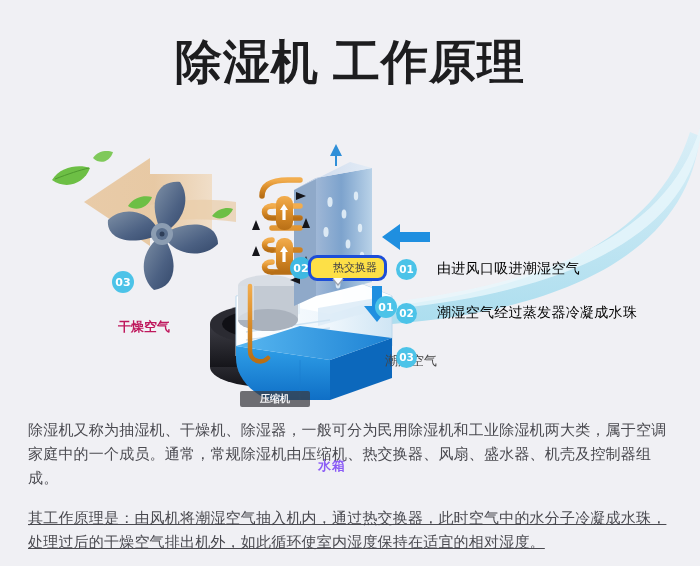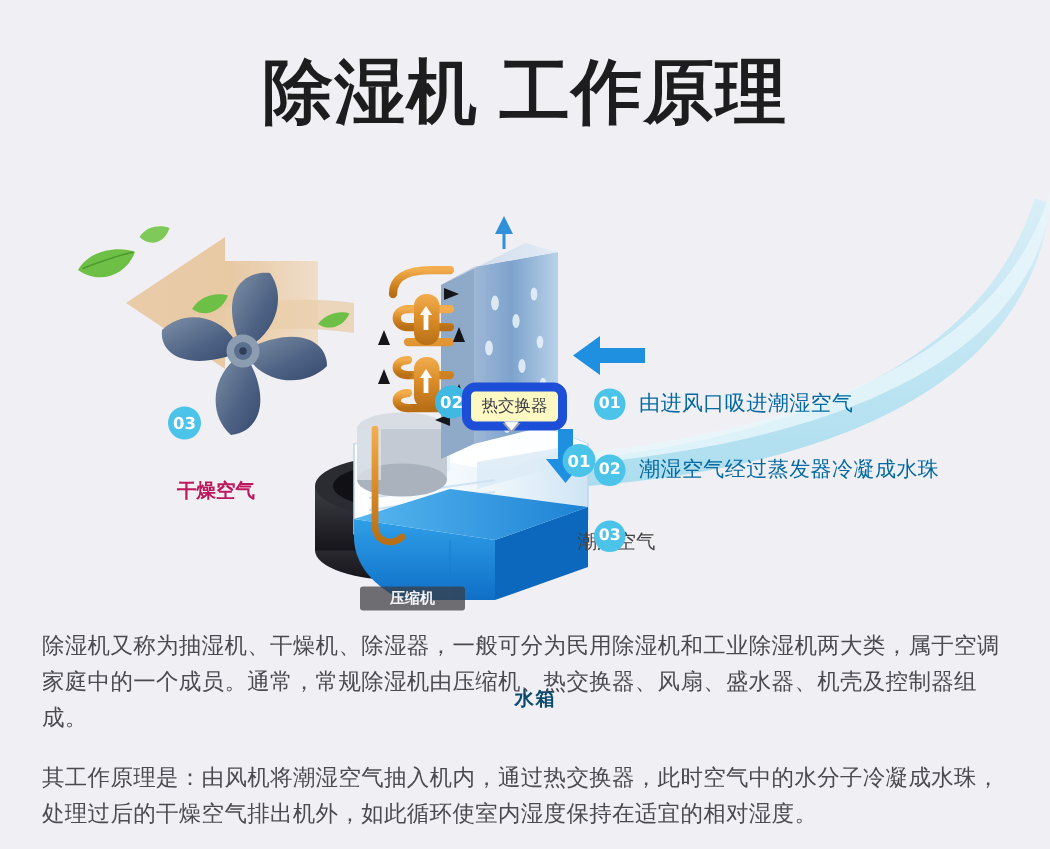--- a/index.html
+++ b/index.html
@@ -34,45 +34,45 @@
     left:118px;top:208px;
     font-size:13px;color:#be185d;font-weight:bold;
     text-shadow:0 0 2px rgba(255,255,255,.6);
   }
   .lbl-humid{
     left:385px;top:211px;
     font-size:13px;color:#444;margin-top:31px;
   }
   .hx-bubble{
     position:absolute;left:308px;top:145px;
-    padding:2px 7px 3px 7px;
-    border:6px solid #1d4ed8;border-radius:9px;
-    background:#fef9c3;
+    padding:2px 7px 3px 22px;
+    border:3px solid #1d4ed8;border-radius:9px;
+    background:#fde047;
     font-size:11px;color:#3c3c46;white-space:nowrap;
   }
   .hx-bubble:after{
     content:"";position:absolute;left:22px;bottom:-6px;
     width:0;height:0;border-left:5px solid transparent;
     border-right:5px solid transparent;border-top:6px solid #fbfbfd;
   }
   .hx-bubble:before{
     content:"";position:absolute;left:21px;bottom:-8px;
     width:0;height:0;border-left:6px solid transparent;
     border-right:6px solid transparent;border-top:7px solid #9aa1ad;
   }
 
   .lbl-comp{
     left:240px;top:281px;
     font-size:10px;color:#f2f2f4;font-weight:bold;
     background:rgba(58,58,64,.72);
     padding:1px 20px;border-radius:2px;
   }
   .lbl-tank{
-    left:343px;top:347px;
-    font-size:13px;color:#0c4a6e;font-weight:bold;
+    left:318px;top:347px;
+    font-size:13px;color:#8b5cf6;font-weight:bold;
     letter-spacing:1px;
   }
 
   
   .badge{
     position:absolute;
     width:22px;height:22px;border-radius:50%;
     background:#4cc3e8;
     color:#ffffff;font-size:11px;font-weight:bold;
     display:flex;align-items:center;justify-content:center;
@@ -88,32 +88,33 @@
   .step{display:flex;align-items:center;height:22px;margin-bottom:22px;}
   .step .badge-s{
     position:relative;flex:0 0 auto;
     width:21px;height:21px;border-radius:50%;
     background:#4cc3e8;color:#fff;
     font-size:10.5px;font-weight:bold;
     display:flex;align-items:center;justify-content:center;
     margin-right:9px;
   }
   .step .step-txt{
-    font-size:14px;color:#0369a1;white-space:nowrap;
+    font-size:14px;color:#000000;white-space:nowrap;
     letter-spacing:.3px;
+    margin-left:11px;
   }
 
   
   .body-copy{
     position:absolute;left:28px;top:418px;width:648px;
     font-size:15px;line-height:24px;color:#4a4a50;
     letter-spacing:.2px;
   }
   .para{margin:0 0 16px 0;}
-  .para:last-child{margin-bottom:0;}
+  .para:last-child{margin-bottom:0;text-decoration:underline;}
 </style>
 </head>
 <body>
 
 <div class="page">
 
   <div class="title">
     <span>除湿机</span><span class="t2">工作原理</span>
   </div>
 

